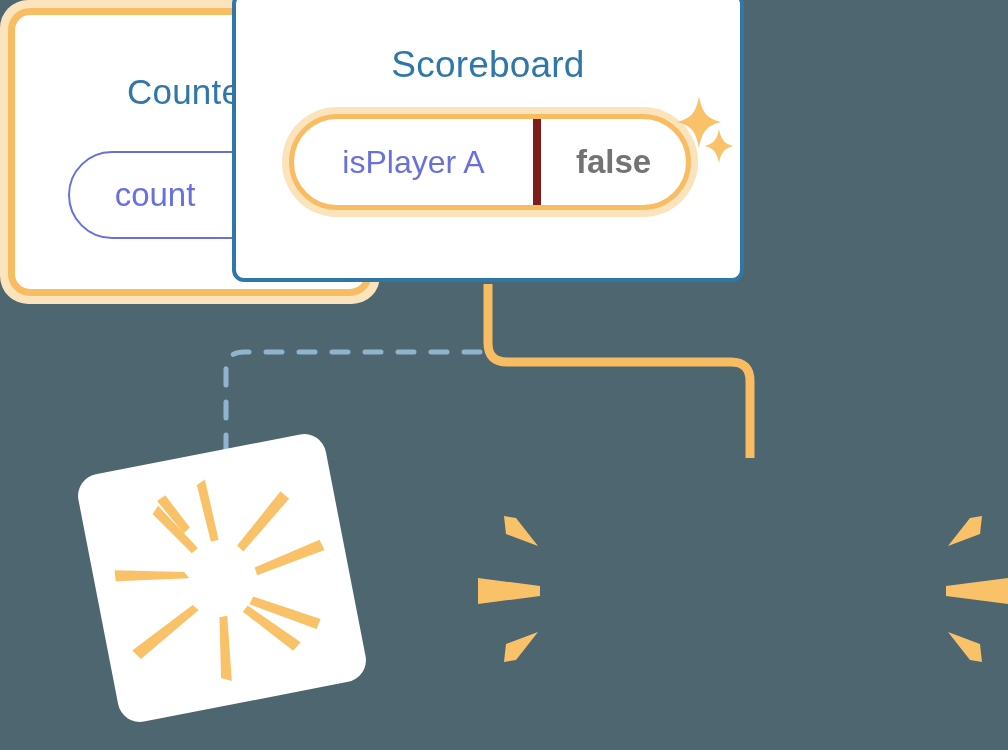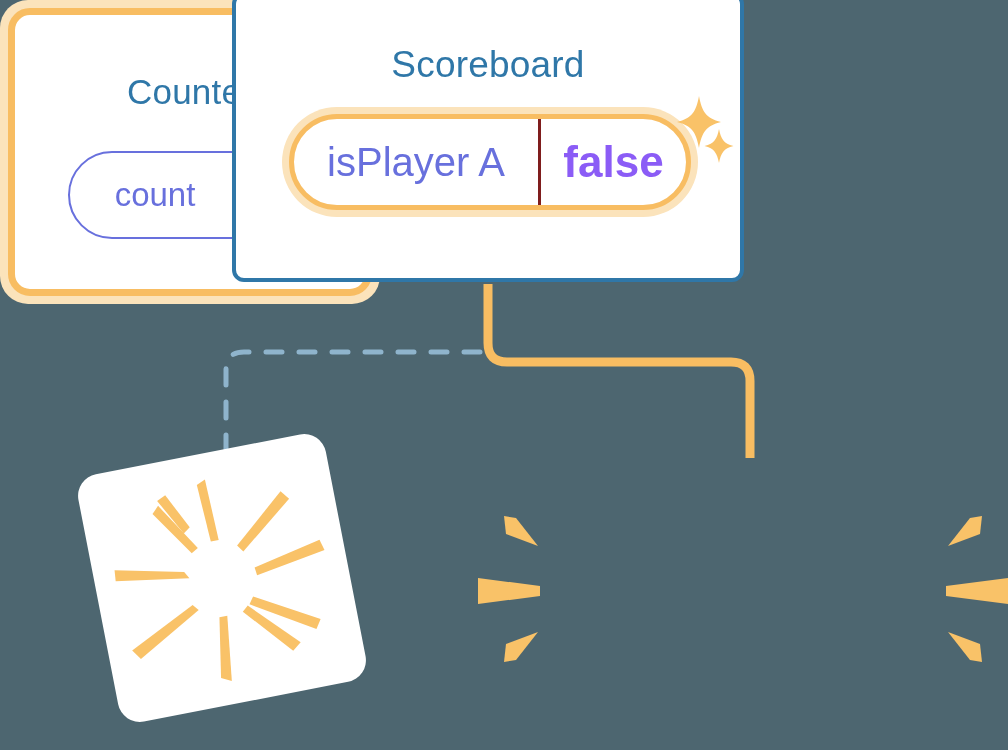--- a/index.html
+++ b/index.html
@@ -86,29 +86,29 @@
     overflow: hidden;
   }
   .pill-key-o, .pill-val-o {
     display: flex;
     align-items: center;
     justify-content: center;
     box-sizing: border-box;
   }
   .pill-key-o {
     flex: 0 0 247px;
-    border-right: 3px solid #7f1d1d;
-    font-size: 40px;
+    border-right: 8px solid #7f1d1d;
+    font-size: 32px;
     color: #6870dd;
   }
   .pill-val-o {
     flex: 1 1 auto;
-    font-size: 44px;
+    font-size: 33px;
     font-weight: bold;
-    color: #8b5cf6;
+    color: #737373;
   }
 
   
   .sparkle {
     position: absolute;
     z-index: 4;
   }
   .sparkle svg { display: block; }
   #sparkle-large { left: 676px; top: 96px; }
   #sparkle-small { left: 704px; top: 129px; }

